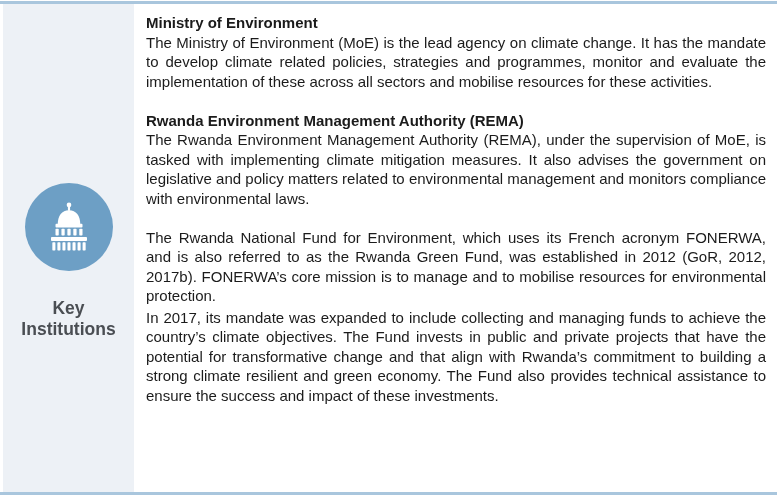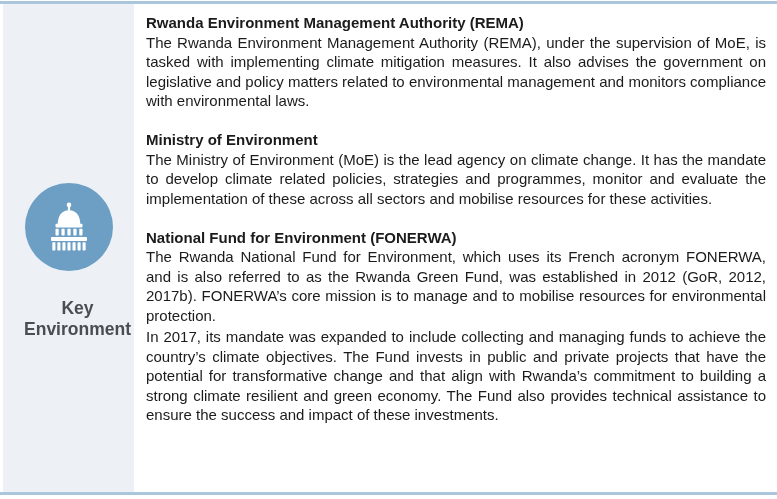--- a/index.html
+++ b/index.html
@@ -45,21 +45,20 @@
   .sidebar-label {
     position: absolute;
     top: 294px;
     left: 0;
     width: 100%;
     text-align: center;
     font-size: 17.5px;
     font-weight: 700;
     line-height: 21px;
     color: #4a4e53;
-    padding-left: 9px;
   }
   .content {
     position: absolute;
     left: 146px;
     top: 13px;
     width: 620px;
     color: #1b1b1b;
     font-size: 15px;
     line-height: 19.5px;
     text-align: justify;
@@ -99,35 +98,34 @@
         <rect x="17.1" y="47" width="3.4" height="9" rx="0.8"></rect>
         <rect x="22.7" y="47" width="3.4" height="9" rx="0.8"></rect>
         <rect x="28.3" y="47" width="3.4" height="9" rx="0.8"></rect>
         <rect x="33.9" y="47" width="3.4" height="9" rx="0.8"></rect>
         <rect x="39.5" y="47" width="3.4" height="9" rx="0.8"></rect>
         <rect x="45.1" y="47" width="3.4" height="9" rx="0.8"></rect>
       </svg>
     </div>
     <div class="sidebar-label">
       <span>Key</span><br>
-      <span>Environment</span>
+      <span>Institutions</span>
     </div>
   </aside>
 
   <main class="content">
     <section>
+      <h3>Ministry of Environment</h3>
+      <p>The Ministry of Environment (MoE) is the lead agency on climate change. It has the mandate to develop climate related policies, strategies and programmes, monitor and evaluate the implementation of these across all sectors and mobilise resources for these activities.</p>
+    </section>
+    <section>
       <h3>Rwanda Environment Management Authority (REMA)</h3>
       <p>The Rwanda Environment Management Authority (REMA), under the supervision of MoE, is tasked with implementing climate mitigation measures. It also advises the government on legislative and policy matters related to environmental management and monitors compliance with environmental laws.</p>
     </section>
     <section>
-      <h3>Ministry of Environment</h3>
-      <p>The Ministry of Environment (MoE) is the lead agency on climate change. It has the mandate to develop climate related policies, strategies and programmes, monitor and evaluate the implementation of these across all sectors and mobilise resources for these activities.</p>
-    </section>
-    <section>
-      <h3>National Fund for Environment (FONERWA)</h3>
       <p>The Rwanda National Fund for Environment, which uses its French acronym FONERWA, and is also referred to as the Rwanda Green Fund, was established in 2012 (GoR, 2012, 2017b). FONERWA’s core mission is to manage and to mobilise resources for environmental protection.</p>
       <p>In 2017, its mandate was expanded to include collecting and managing funds to achieve the country’s climate objectives. The Fund invests in public and private projects that have the potential for transformative change and that align with Rwanda’s commitment to building a strong climate resilient and green economy. The Fund also provides technical assistance to ensure the success and impact of these investments.</p>
     </section>
   </main>
 
   <div class="accent-line bottom"></div>
 
 </div>
 
 </body></html>

